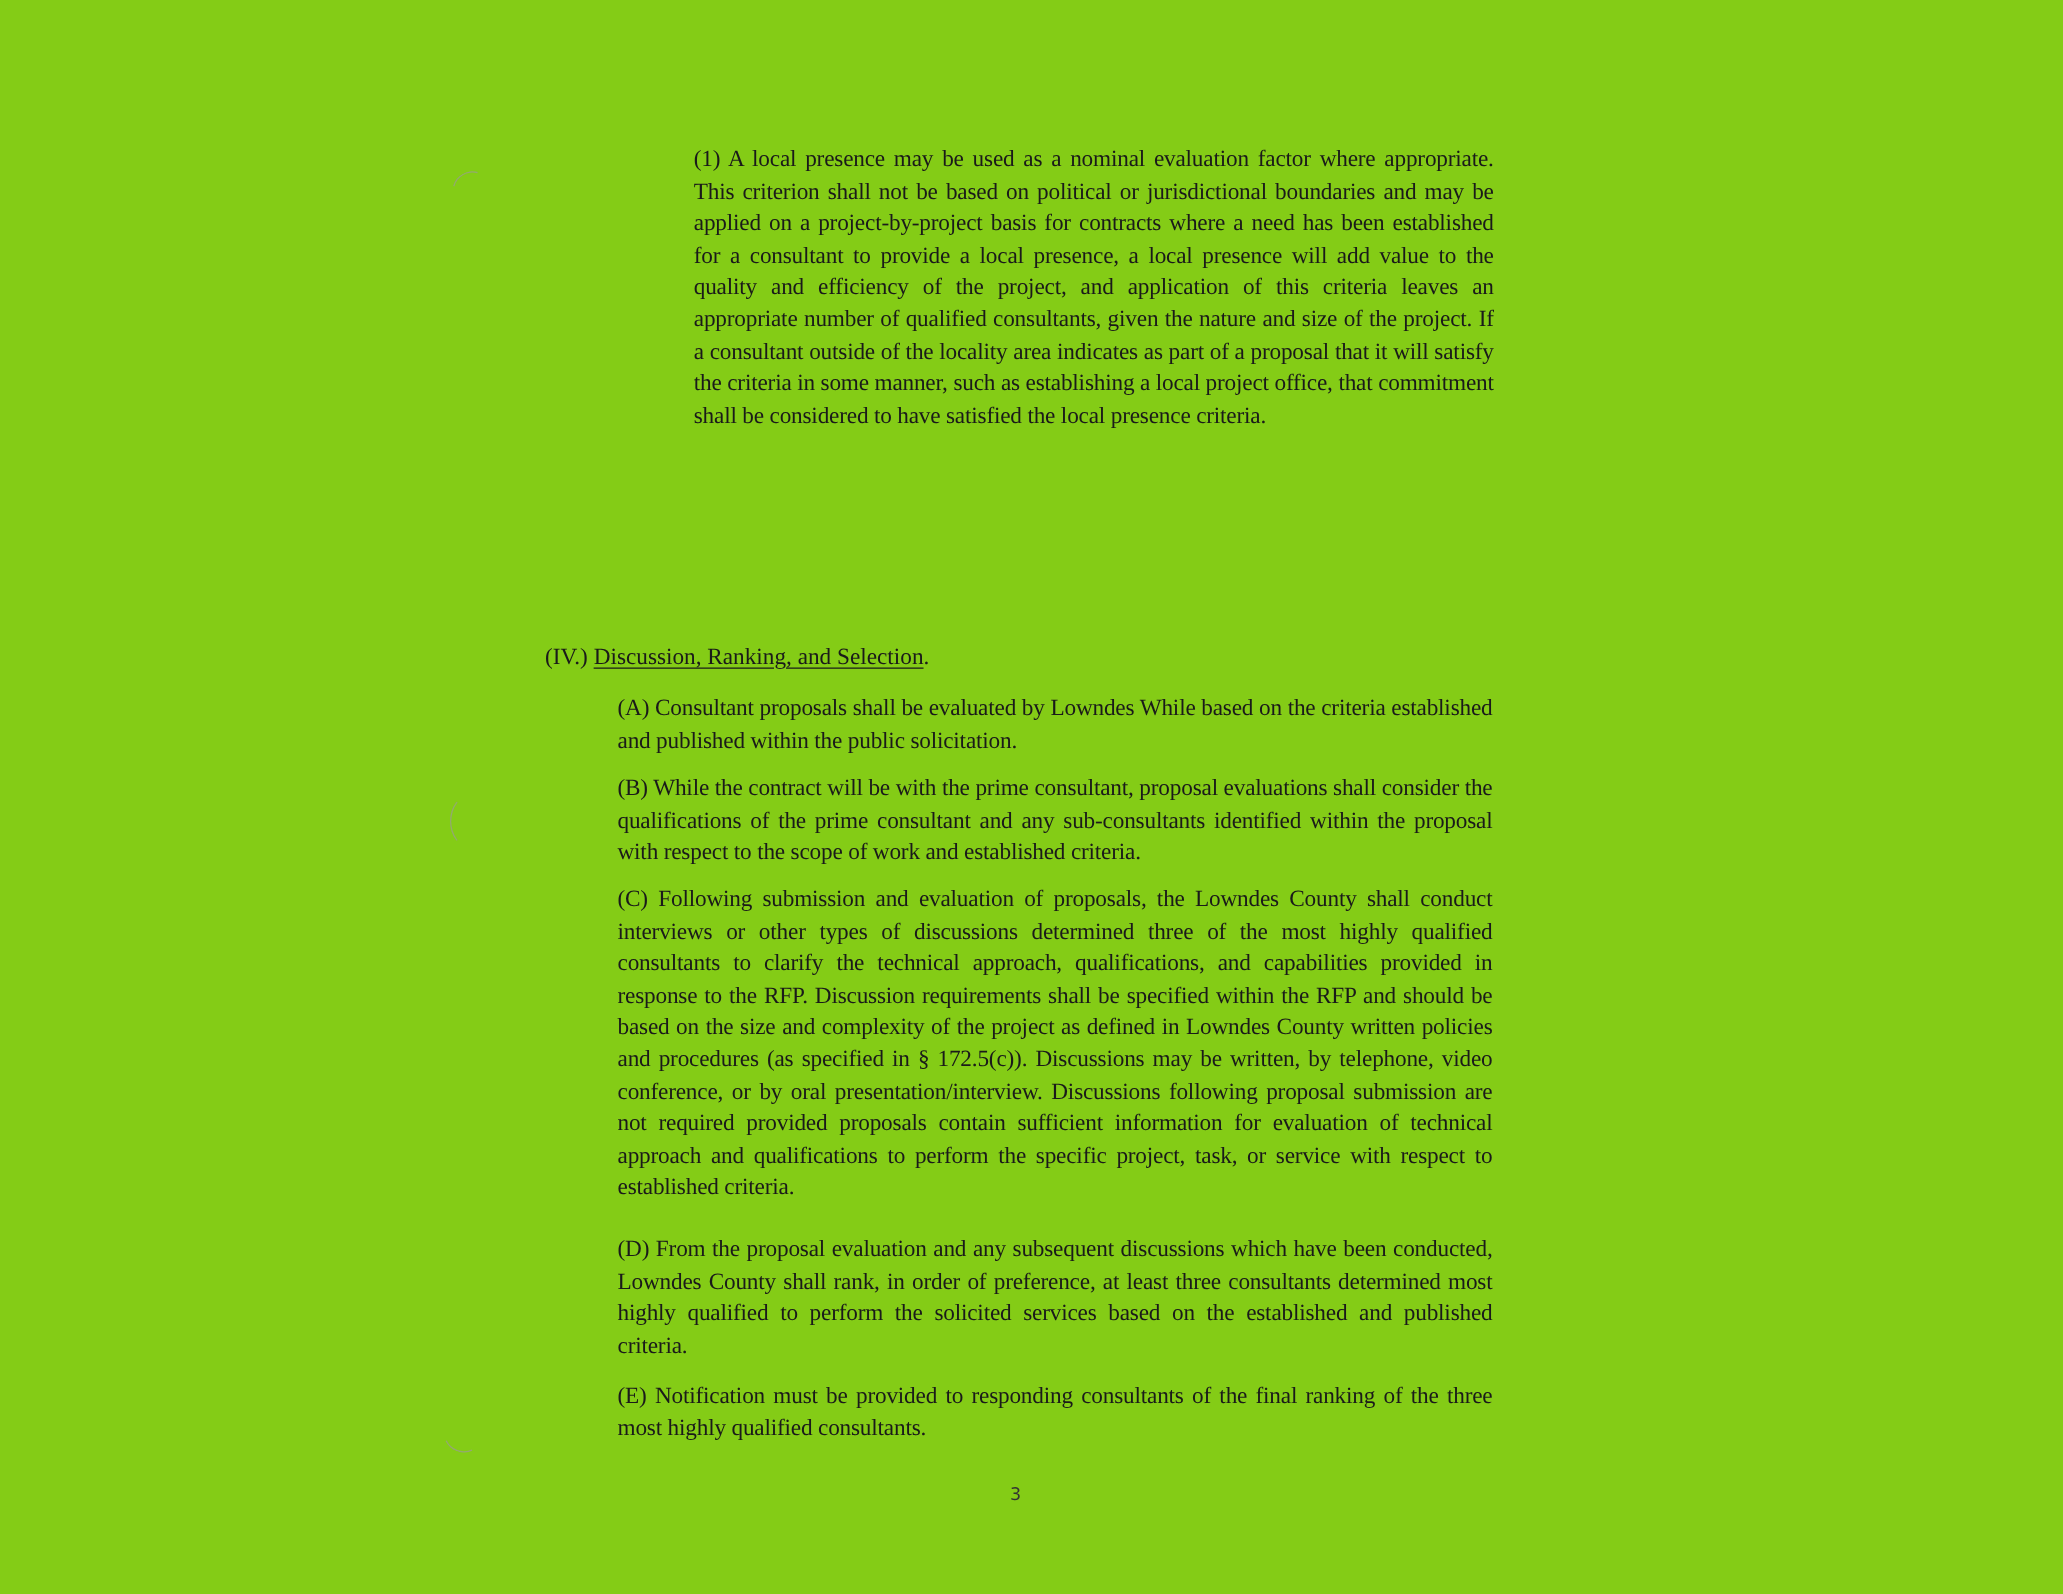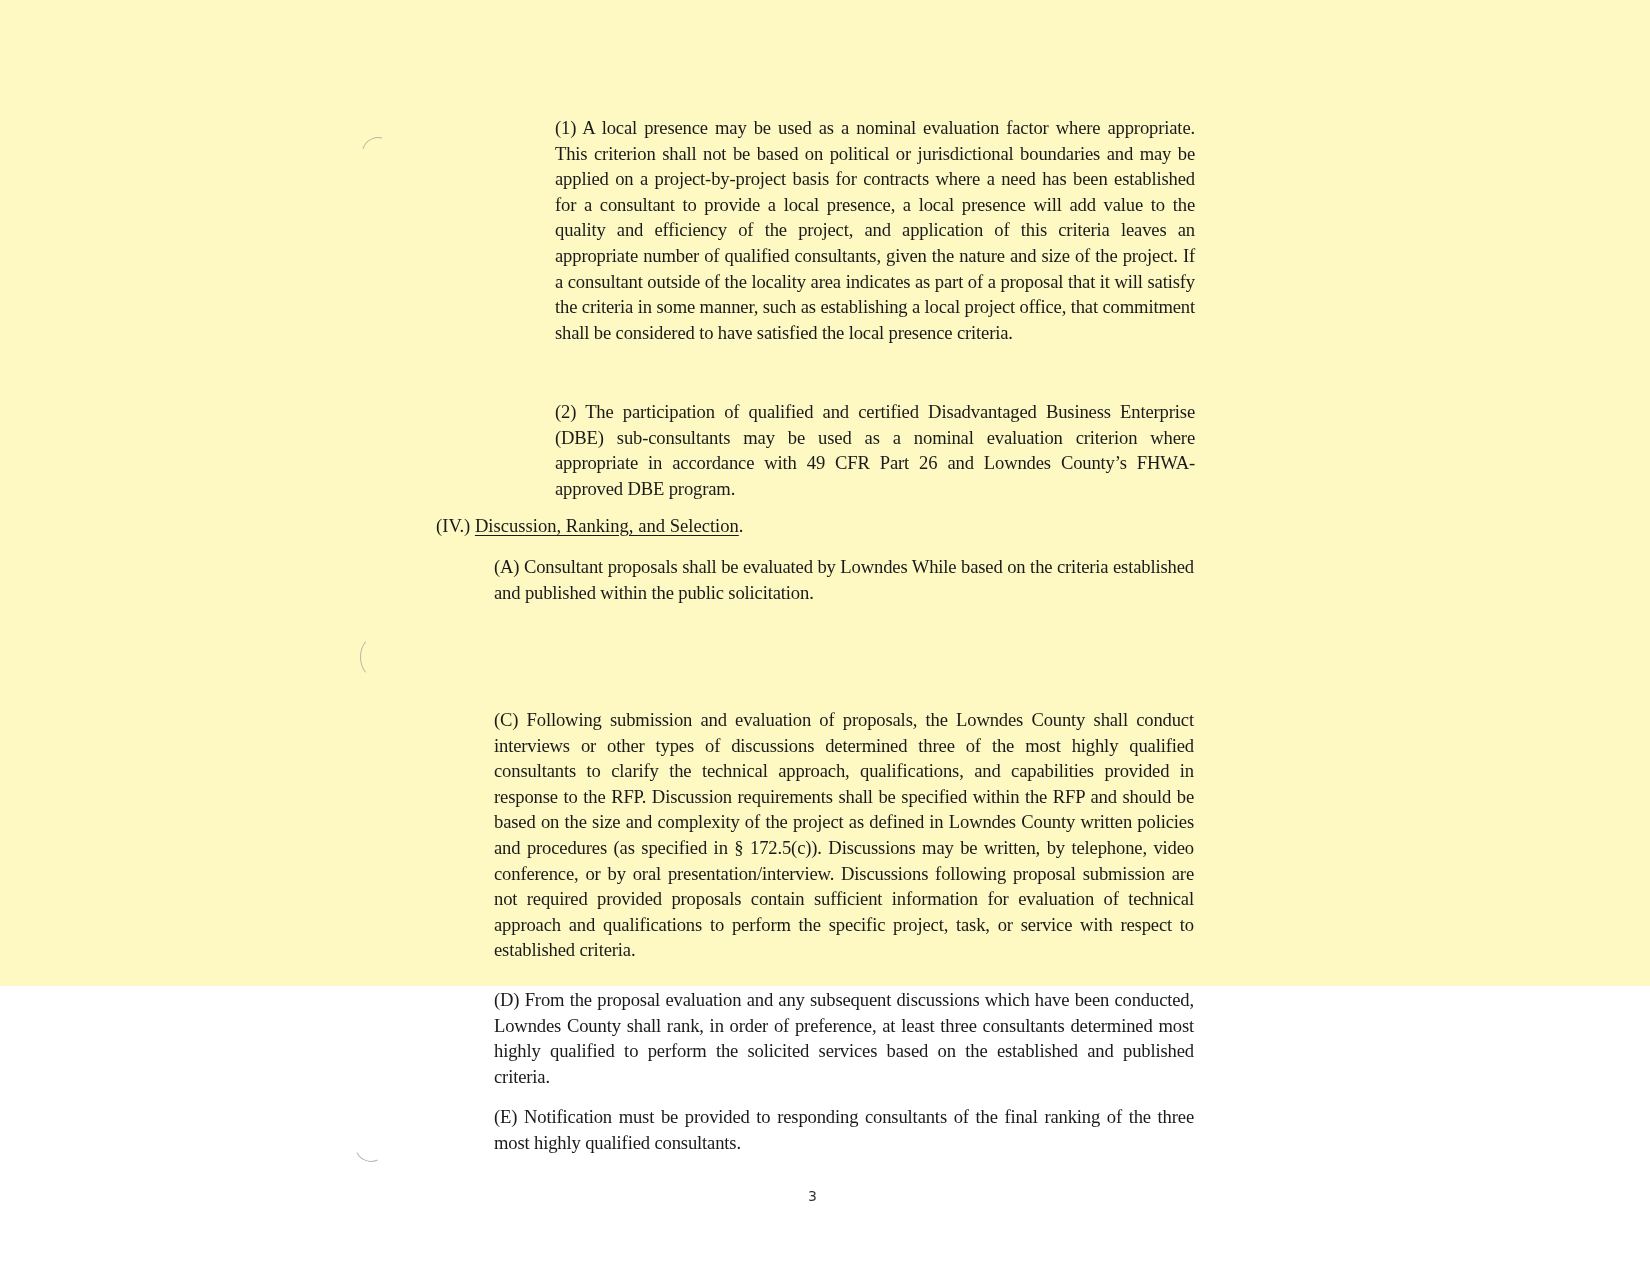--- a/index.html
+++ b/index.html
@@ -12,22 +12,22 @@
       height: 1275px;
       position: relative;
       overflow: hidden;
       font-family: "Liberation Serif", "DejaVu Serif", serif;
       color: #1a1a1a;
     }
     .page {
       position: absolute;
       left: 0; top: 0;
       width: 1650px;
-      height: 986px;
-      background: #fef9c3;
+      height: 1275px;
+      background: #84cc16;
     }
     .para {
       position: absolute;
       font-size: 18.6px;
       line-height: 25.6px;
       text-align: justify;
       text-align-last: left;
       letter-spacing: -0.15px;
     }
     .sub-para {
@@ -91,29 +91,29 @@
 <body>
 
 <div class="page">
 
   <div class="punch-mark mark-top"></div>
   <div class="punch-mark mark-mid"></div>
   <div class="punch-mark mark-bot"></div>
 
   <p class="para sub-para" style="top:115px;margin:0;">(1) A local presence may be used as a nominal evaluation factor where appropriate. This criterion shall not be based on political or jurisdictional boundaries and may be applied on a project-by-project basis for contracts where a need has been established for a consultant to provide a local presence, a local presence will add value to the quality and efficiency of the project, and application of this criteria leaves an appropriate number of qualified consultants, given the nature and size of the project. If a consultant outside of the locality area indicates as part of a proposal that it will satisfy the criteria in some manner, such as establishing a local project office, that commitment shall be considered to have satisfied the local presence criteria.</p>
 
-  <p class="para sub-para" style="top:399px;margin:0;">(2) The participation of qualified and certified Disadvantaged Business Enterprise (DBE) sub-consultants may be used as a nominal evaluation criterion where appropriate in accordance with 49 CFR Part 26 and Lowndes County’s FHWA-approved DBE program.</p>
 
   <div class="section-heading">
     <span>(IV.)</span>
     <span class="u">Discussion, Ranking, and Selection</span><span>.</span>
   </div>
 
   <p class="para item-para" style="top:554px;margin:0;">(A) Consultant proposals shall be evaluated by Lowndes While based on the criteria established and published within the public solicitation.</p>
 
+  <p class="para item-para" style="top:618px;margin:0;">(B) While the contract will be with the prime consultant, proposal evaluations shall consider the qualifications of the prime consultant and any sub-consultants identified within the proposal with respect to the scope of work and established criteria.</p>
 
   <p class="para item-para" style="top:707px;margin:0;">(C) Following submission and evaluation of proposals, the Lowndes County shall conduct interviews or other types of discussions determined three of the most highly qualified consultants to clarify the technical approach, qualifications, and capabilities provided in response to the RFP. Discussion requirements shall be specified within the RFP and should be based on the size and complexity of the project as defined in Lowndes County written policies and procedures (as specified in § 172.5(c)). Discussions may be written, by telephone, video conference, or by oral presentation/interview.  Discussions following proposal submission are not required provided proposals contain sufficient information for evaluation of technical approach and qualifications to perform the specific project, task, or service with respect to established criteria.</p>
 
   <p class="para item-para" style="top:987px;margin:0;">(D) From the proposal evaluation and any subsequent discussions which have been conducted, Lowndes County shall rank, in order of preference, at least three consultants determined most highly qualified to perform the solicited services based on the established and published criteria.</p>
 
   <p class="para item-para" style="top:1104px;margin:0;">(E) Notification must be provided to responding consultants of the final ranking of the three most highly qualified consultants.</p>
 
   <div class="page-number">3</div>
 </div>
 

